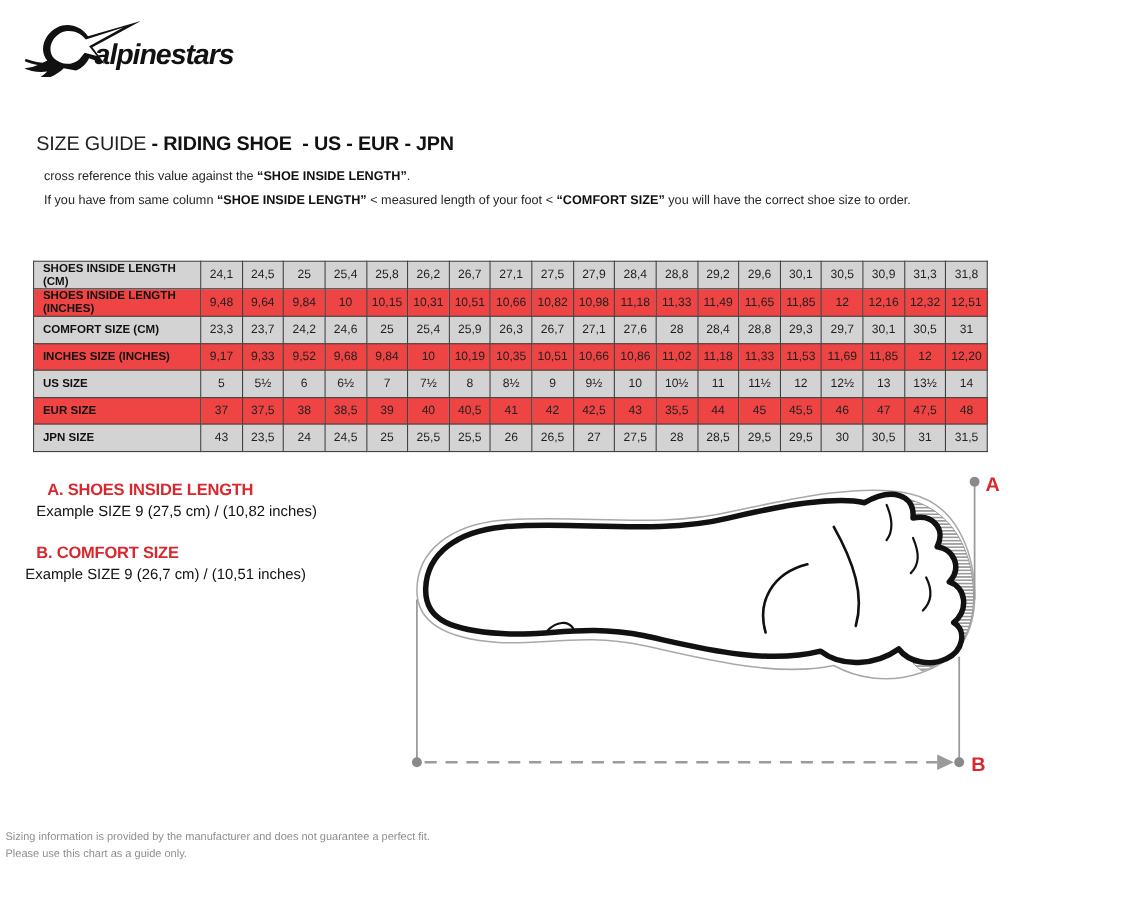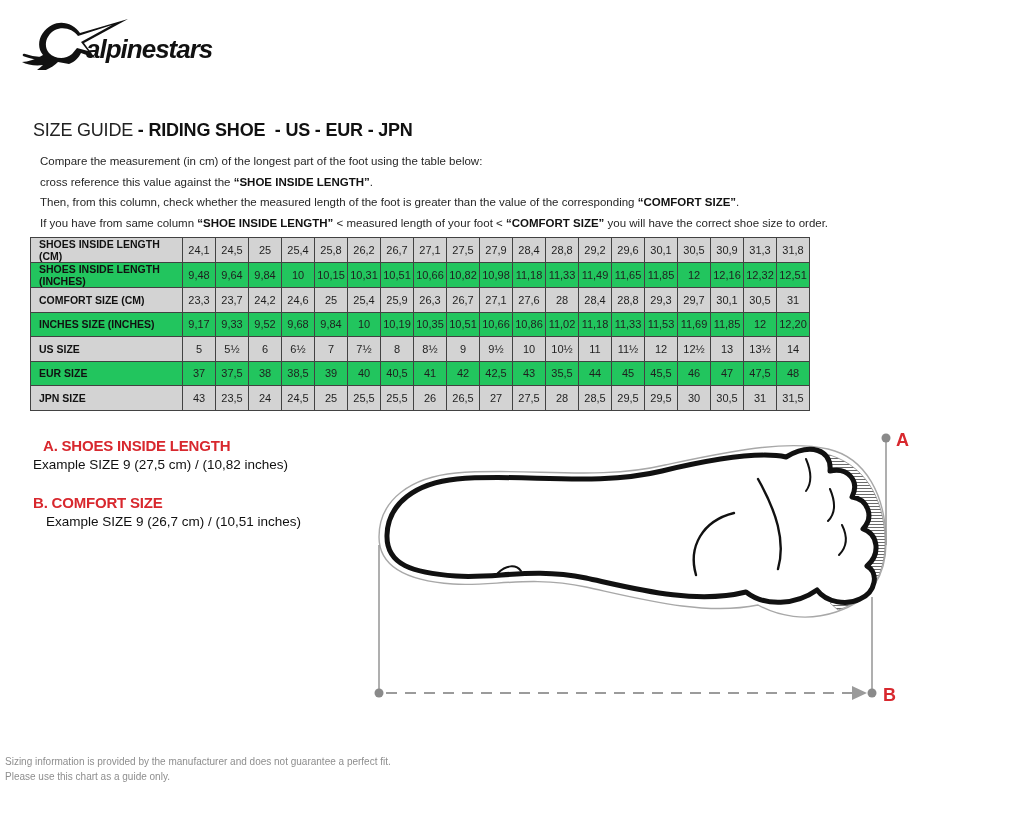--- a/index.html
+++ b/index.html
@@ -10,56 +10,54 @@
 
   .logo { left:16px; top:6px; width:240px; height:64px; }
 
   .title { left:33px; top:120px; font-size:18px; letter-spacing:-0.2px; color:#222; white-space:pre; }
   .title .reg { font-weight:400; }
   .title .b { font-weight:700; color:#111;text-align:center; }
 
   .intro { left:40px; top:151px; font-size:11.5px; line-height:20.5px; color:#262626; }
   .intro .b { font-weight:700; color:#111; }
 
-  table.size { position:absolute; left:30px; top:237px; width:780px; border-collapse:collapse;
+  table.size { position:absolute; left:30px; top:237px; width:868px; border-collapse:collapse;
                table-layout:fixed; font-size:11px; }
   table.size col.label-col { width:152px; }
   table.size th, table.size td { border:1px solid var(--border); height:24.5px; padding:0; }
   table.size th { text-align:left; padding-left:8px; font-weight:700; font-size:10.5px; color:#111; }
   table.size td { text-align:center; color:#1f1f1f; }
-  table.size tr { background:#22c55e; }
+  table.size tr { background:#ef4444; }
   table.size tr.shaded { background:var(--shade); }
 
   .legend-title { font-size:15px; font-weight:700; color:var(--red); letter-spacing:-0.2px; }
   .legend-example { font-size:13.5px; color:#111; }
   .la-t { left:43px; top:437px; } .la-e { left:33px; top:457px; }
-  .lb-t { left:33px; top:494px; } .lb-e { left:46px; top:514px; }
+  .lb-t { left:33px; top:494px; } .lb-e { left:23px; top:514px; }
 
   .diagram { left:360px; top:415px; width:560px; height:300px; }
 
   .footer { left:5px; top:755px; font-size:10px; line-height:14.5px; color:var(--footer-grey); }
 </style>
 </head>
 <body>
 
 <svg class="abs logo" viewBox="0 0 240 64">
   <g>
     <path fill="#111" fill-rule="evenodd" d="M112,13 L64,27 C58,18 46,14 36,19 C24,25 19,40 27,49 C20,53 12,56 6,56 C11,59 20,60 27,59 C24,62 20,65 16,67 C26,67 36,62 42,56 L53,58 C59,56 63,51 65,47 L79,52 L68,37 Z
       M96,19 L62,30 C57,23 47,20 39,24 C30,29 27,40 33,47 C39,53 49,54 56,48 L61,42 L72,45 L65,36 Z"></path>
     <path fill="none" stroke="#111" stroke-width="2.6" stroke-linecap="round" d="M8,49 C16,52 26,53 34,52"></path>
   </g>
   <text x="70" y="52" font-size="26" font-weight="bold" font-style="italic" letter-spacing="-1" fill="#111">alpinestars</text>
 </svg>
 
 <div class="abs title"><span class="reg">SIZE GUIDE </span><span class="b">- RIDING SHOE  - US - EUR - JPN</span></div>
 
 <div class="abs intro">
-    <div><span>Compare the measurement (in cm) of the longest part of the foot using the table below:</span></div>
     <div><span>cross reference this value against the </span><span class="b">“SHOE INSIDE LENGTH”</span><span>.</span></div>
-    <div><span>Then, from this column, check whether the measured length of the foot is greater than the value of the corresponding </span><span class="b">“COMFORT SIZE”</span><span>.</span></div>
     <div><span>If you have from same column </span><span class="b">“SHOE INSIDE LENGTH”</span><span> &lt;  measured length of your foot  &lt; </span><span class="b">“COMFORT SIZE”</span><span> you will have the correct shoe size to order.</span></div>
   </div>
 
 <table class="size">
   <colgroup>
       <col class="label-col">
     </colgroup>
   <tbody>
       <tr class="shaded">
         <th>SHOES INSIDE LENGTH (CM)</th>

